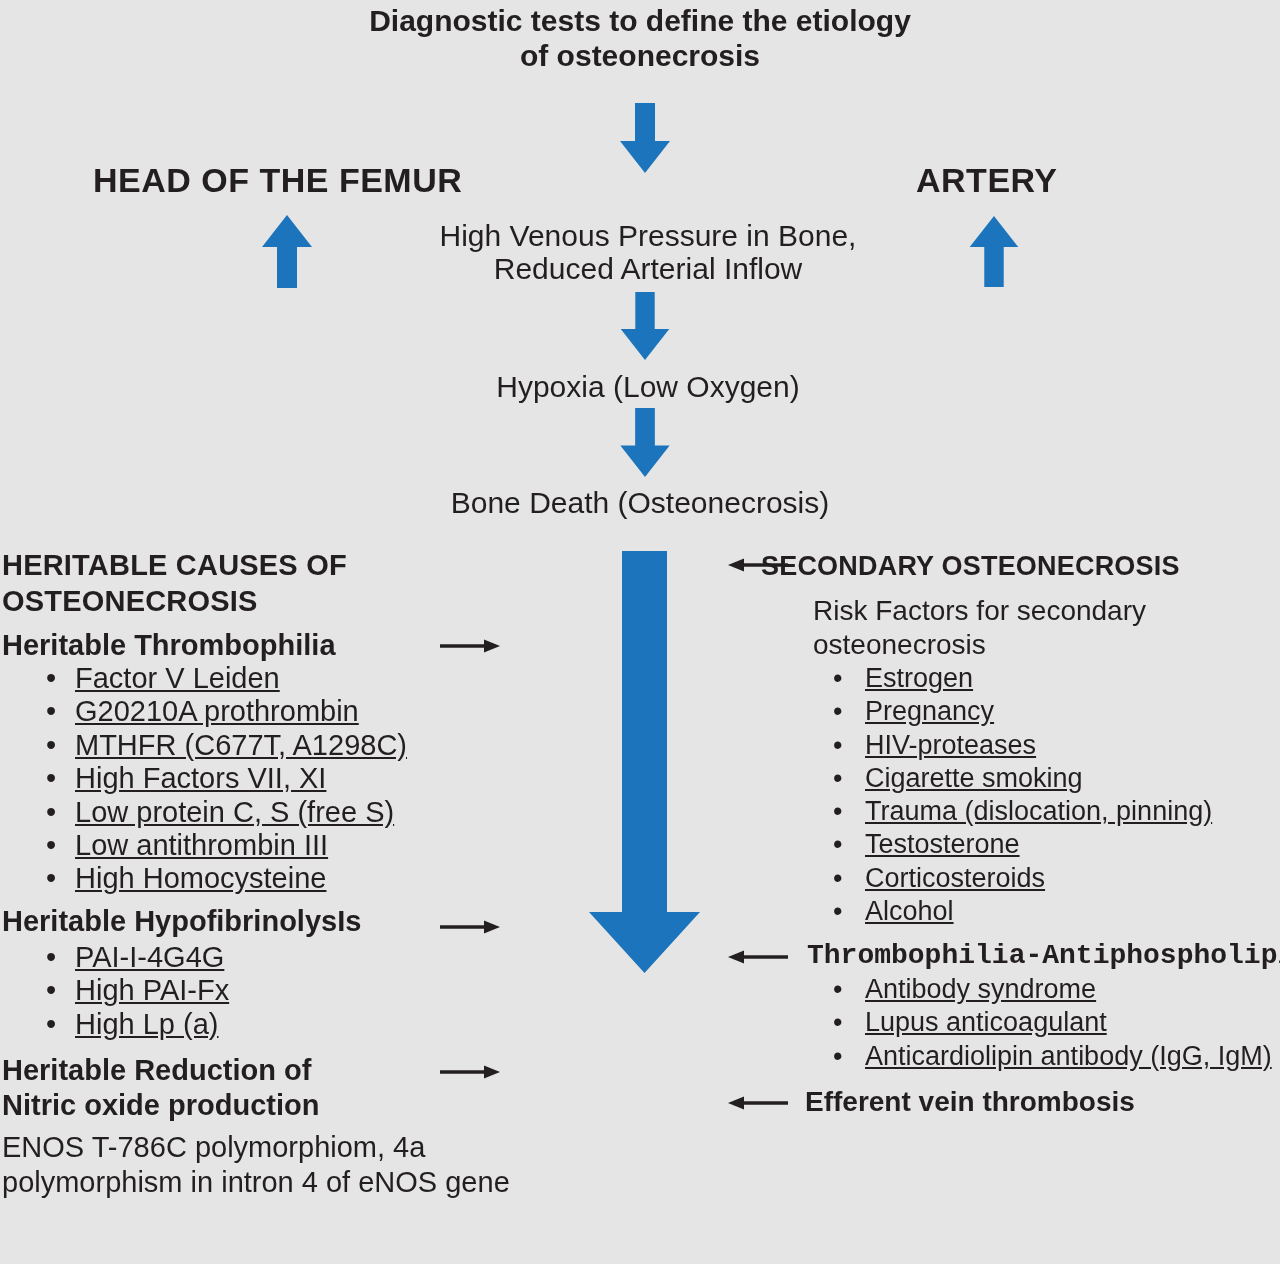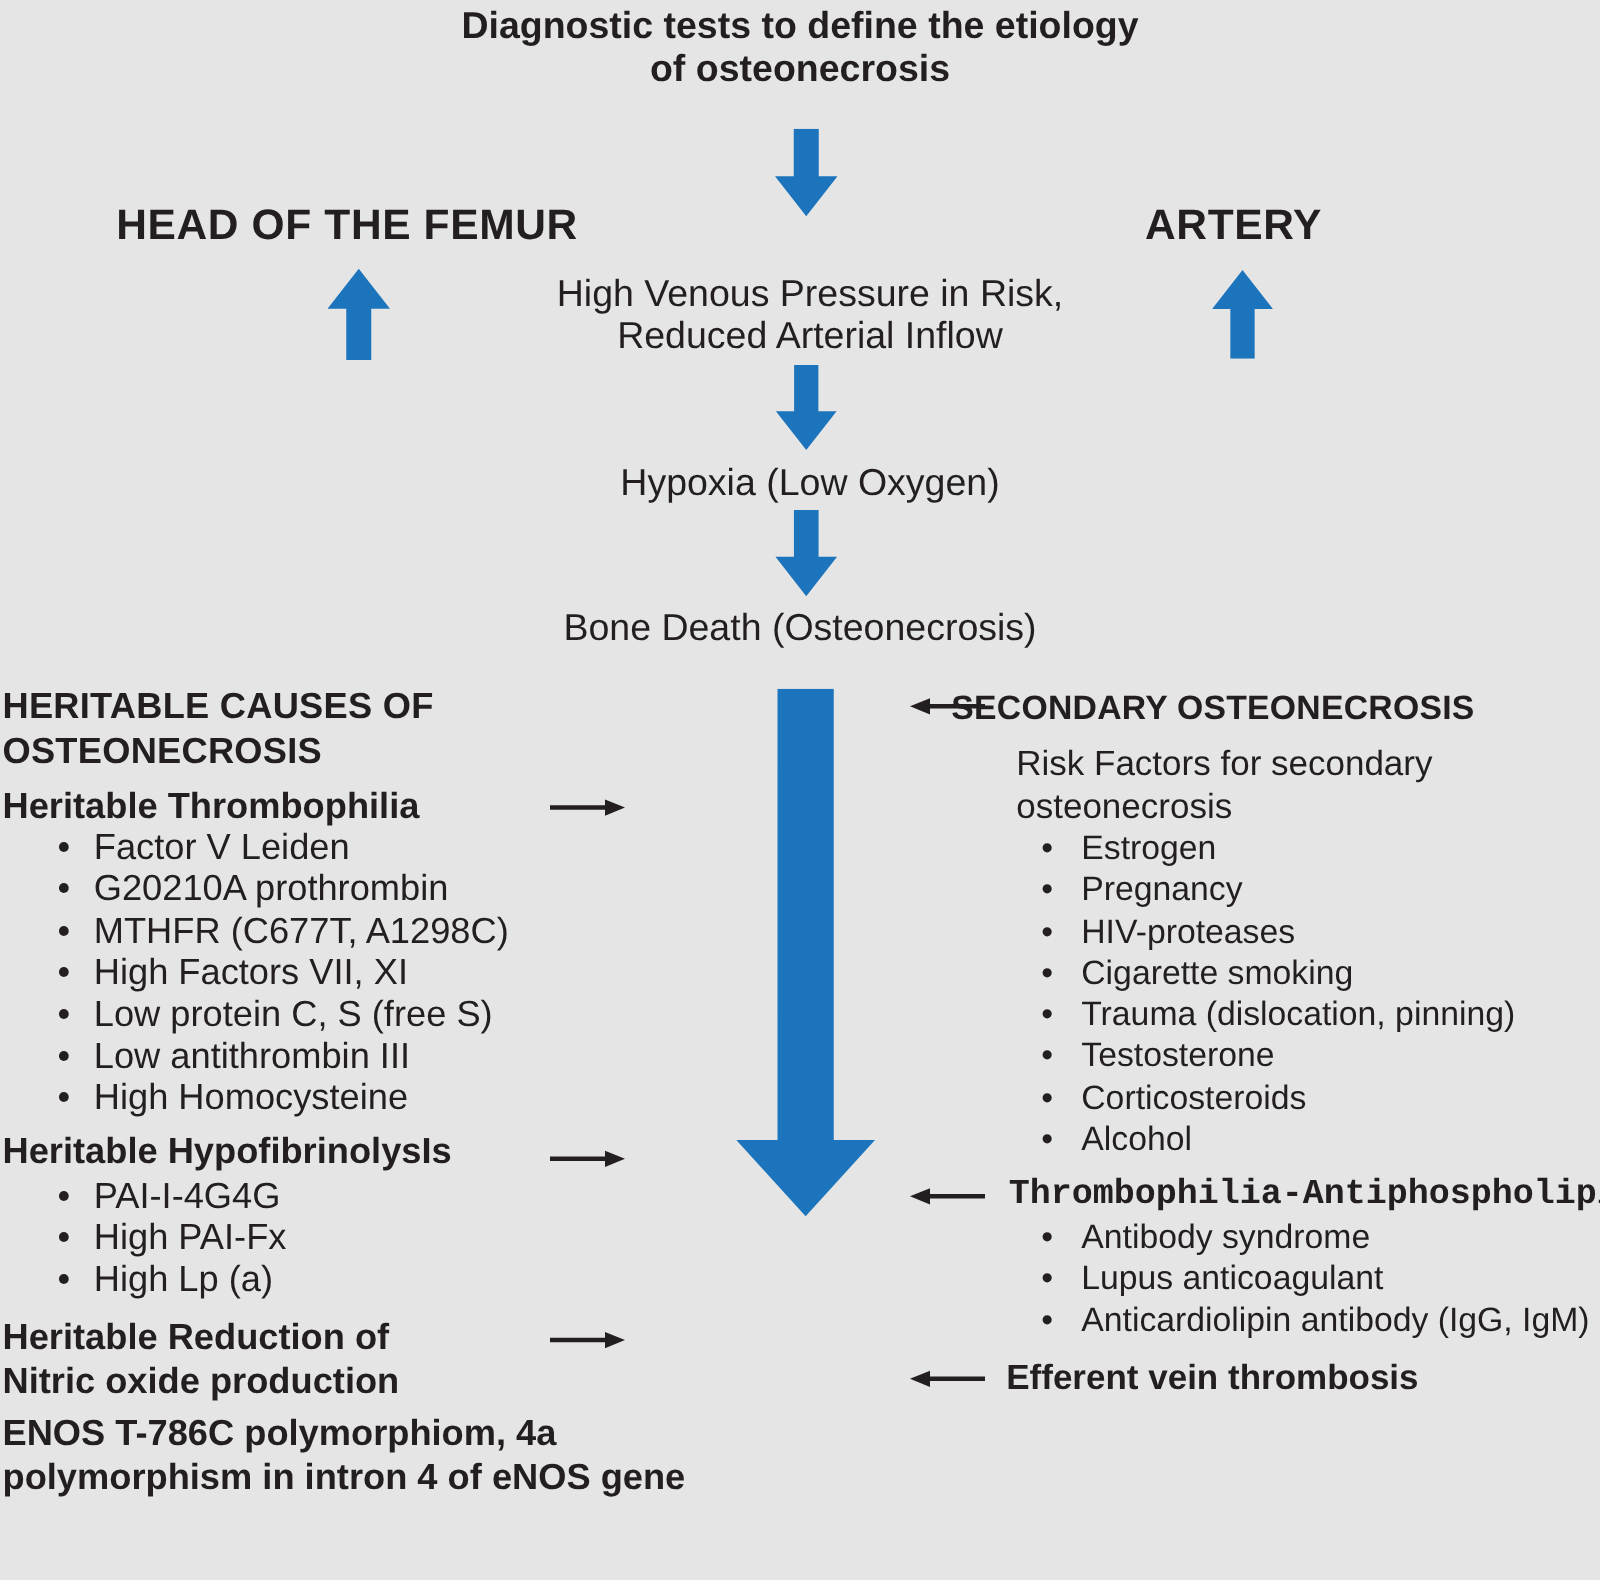--- a/index.html
+++ b/index.html
@@ -18,40 +18,40 @@
   .title { font-size: 30px; font-weight: bold; line-height: 35px; }
   .big-label { font-size: 34px; font-weight: bold; letter-spacing: 0.5px; white-space: nowrap; }
   .node { font-size: 30px; line-height: 33px; }
 
   .col-heading { font-size: 29px; font-weight: bold; line-height: 36px; letter-spacing: 0.2px; }
   .section-title { font-size: 29px; font-weight: bold; white-space: nowrap; }
   .section-title-r { font-size: 28px; font-weight: bold; white-space: nowrap; }
   .heading-r { font-size: 27px; font-weight: bold; white-space: nowrap; letter-spacing: 0.2px; }
   .two-line-title { font-size: 29px; font-weight: bold; line-height: 35px; }
 
-  ul.bullets { list-style: none; }
+  ul.bullets { list-style: none; text-decoration: underline; }
   ul.bullets li {
     position: relative;
     white-space: nowrap;
   }
   .bullets-left li { font-size: 29px; line-height: 33.4px; padding-left: 73px; }
   .bullets-left li::before {
     content: "\2022";
     position: absolute; left: 44px; top: 0;
     font-size: 29px;
   }
   .bullets-right li { font-size: 27px; line-height: 33.3px; padding-left: 52px; }
   .bullets-right li::before {
     content: "\2022";
     position: absolute; left: 20px; top: 0;
     font-size: 27px;
   }
 
   .intro-r { font-size: 28px; line-height: 34px; }
-  .footnote { font-size: 29px; line-height: 35px; white-space: nowrap; font-weight: bold; }
+  .footnote { font-size: 29px; line-height: 35px; white-space: nowrap; }
   .para { font-size: 26px; line-height: 33.5px; white-space: nowrap; }
 
   .blue-arrow { color: var(--blue); display: block; }
   .black-arrow { color: var(--ink); display: block; }
 </style>
 </head>
 <body>
 
 <div class="canvas">
 
@@ -68,21 +68,21 @@
   <div class="abs big-label" style="left:916px; top:161px;text-align:center;">ARTERY</div>
 
   <svg class="abs blue-arrow" style="left:262px; top:215px;" width="50" height="73" viewBox="0 0 50 73">
     <polygon points="25,0 50,32 35,32 35,73 15,73 15,32 0,32" fill="currentColor"></polygon>
   </svg>
   <svg class="abs blue-arrow" style="left:969px; top:216px;" width="50" height="71" viewBox="0 0 50 73">
     <polygon points="25,0 50,32 35,32 35,73 15,73 15,32 0,32" fill="currentColor"></polygon>
   </svg>
 
   <div class="abs node center" style="left:413px; top:219px; width:470px;">
-      <div>High Venous Pressure in Risk,</div>
+      <div>High Venous Pressure in Bone,</div>
       <div>Reduced Arterial Inflow</div>
     </div>
 
   <svg class="abs blue-arrow" style="left:620px; top:292px;" width="50" height="68" viewBox="0 0 50 70">
     <polygon points="15,0 35,0 35,38 50,38 25,70 0,38 15,38" fill="currentColor"></polygon>
   </svg>
 
   <div class="abs node center" style="left:413px; top:370px; width:470px;">Hypoxia (Low Oxygen)</div>
 
   <svg class="abs blue-arrow" style="left:620px; top:408px;" width="50" height="69" viewBox="0 0 50 70">

